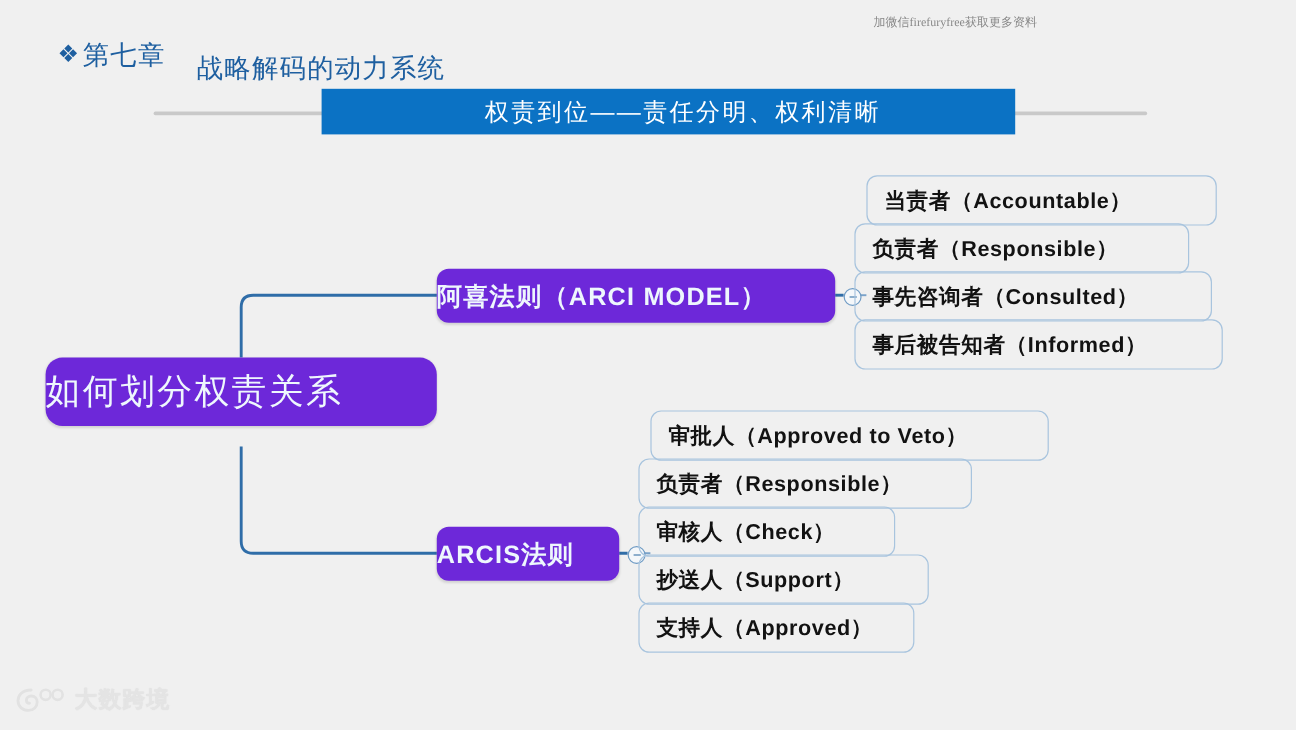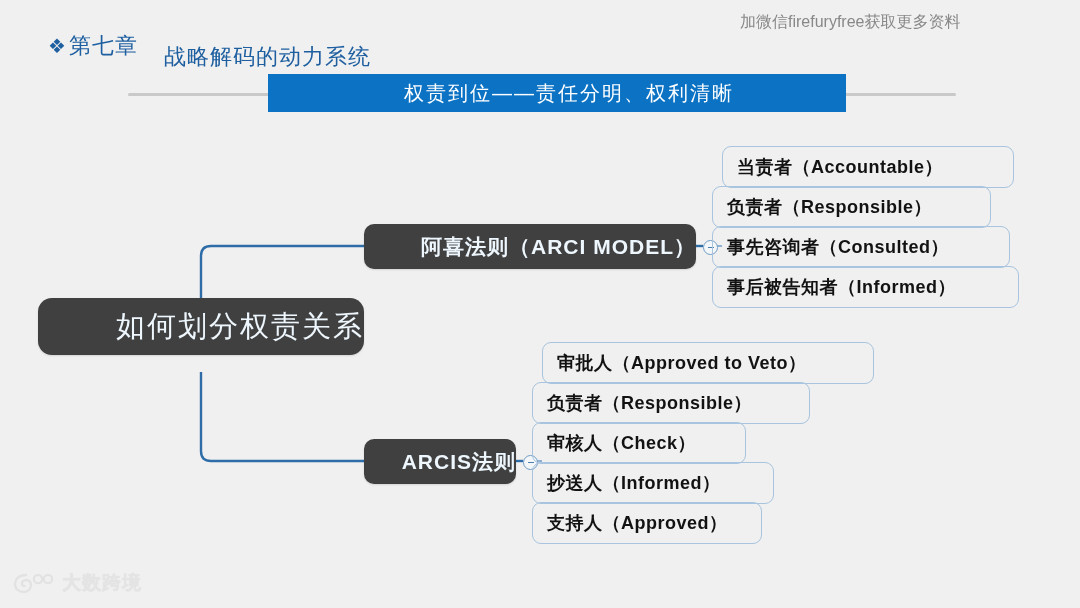--- a/index.html
+++ b/index.html
@@ -17,44 +17,43 @@
     display:flex;align-items:center;gap:0;
     color:#1e5fa0;font-size:22px;letter-spacing:1px;white-space:nowrap;
   }
   .chapter .diamond{font-size:20px;color:#1e5fa0;margin-right:2px;line-height:1;}
   .chapter .ch-no{font-weight:400;}
   .chapter .ch-gap{display:inline-block;width:26px;}
   .chapter .ch-name{font-weight:400;margin-top:22px;}
 
   .watermark{
     position:absolute;left:728px;top:12px;
-    color:#888;font-size:16px;white-space:nowrap;
-    font-family:Liberation Sans, sans-serif;
-    margin-left:12px;
+    color:#888;font-size:10px;white-space:nowrap;
+    font-family:Liberation Serif, serif;
   }
 
   .rule{position:absolute;height:3px;background:#c9c9c9;border-radius:2px;top:93px;}
   .rule-left{left:128px;width:148px;}
   .rule-right{left:822px;width:134px;}
 
   .banner{
     position:absolute;left:268px;top:74px;width:554px;height:38px;
     background:#0b72c4;
     display:flex;align-items:center;justify-content:center;padding-left:24px;
   }
   .banner span{
     color:#ffffff;font-size:20px;letter-spacing:2px;white-space:nowrap;
   }
 
   
   .node{
     position:absolute;
-    background:#404040;
+    background:#6d28d9;
     border-radius:10px;
-    display:flex;align-items:center;justify-content:flex-end;
+    display:flex;align-items:center;justify-content:flex-start;
     color:#eef7fd;white-space:nowrap;
     box-shadow:0 1px 2px rgba(0,0,0,.12);
   }
   .node-root{
     left:38px;top:298px;width:326px;height:57px;
     border-radius:14px;font-size:29px;letter-spacing:2px;
   }
   .node-branch{
     font-size:21px;font-weight:bold;letter-spacing:1px;
   }
@@ -165,21 +164,21 @@
   <div class="leaf" style="left:542px;top:342px;width:330px;height:40px;text-align:right;">
     <span>审批人（Approved to Veto）</span>
   </div>
   <div class="leaf" style="left:532px;top:382px;width:276px;height:40px;">
     <span>负责者（Responsible）</span>
   </div>
   <div class="leaf" style="left:532px;top:422px;width:212px;height:40px;">
     <span>审核人（Check）</span>
   </div>
   <div class="leaf" style="left:532px;top:462px;width:240px;height:40px;">
-    <span>抄送人（Informed）</span>
+    <span>抄送人（Support）</span>
   </div>
   <div class="leaf" style="left:532px;top:502px;width:228px;height:40px;">
     <span>支持人（Approved）</span>
   </div>
 
   <div class="logo">
     <svg class="logo-mark" viewBox="0 0 42 24">
       <path d="M14 4 C6 4 3 9 3 13 C3 18 7 21 12 21 C16 21 19 18 19 14 C19 11 17 9 14 9 C12 9 10 10.5 10 12.5 C10 14 11 15 12.5 15" fill="none" stroke="#e0e0e0" stroke-width="2.4" stroke-linecap="round"></path>
       <circle cx="26" cy="8" r="4.2" fill="none" stroke="#e0e0e0" stroke-width="2.2"></circle>
       <circle cx="36" cy="8" r="4.2" fill="none" stroke="#e0e0e0" stroke-width="2.2"></circle>

